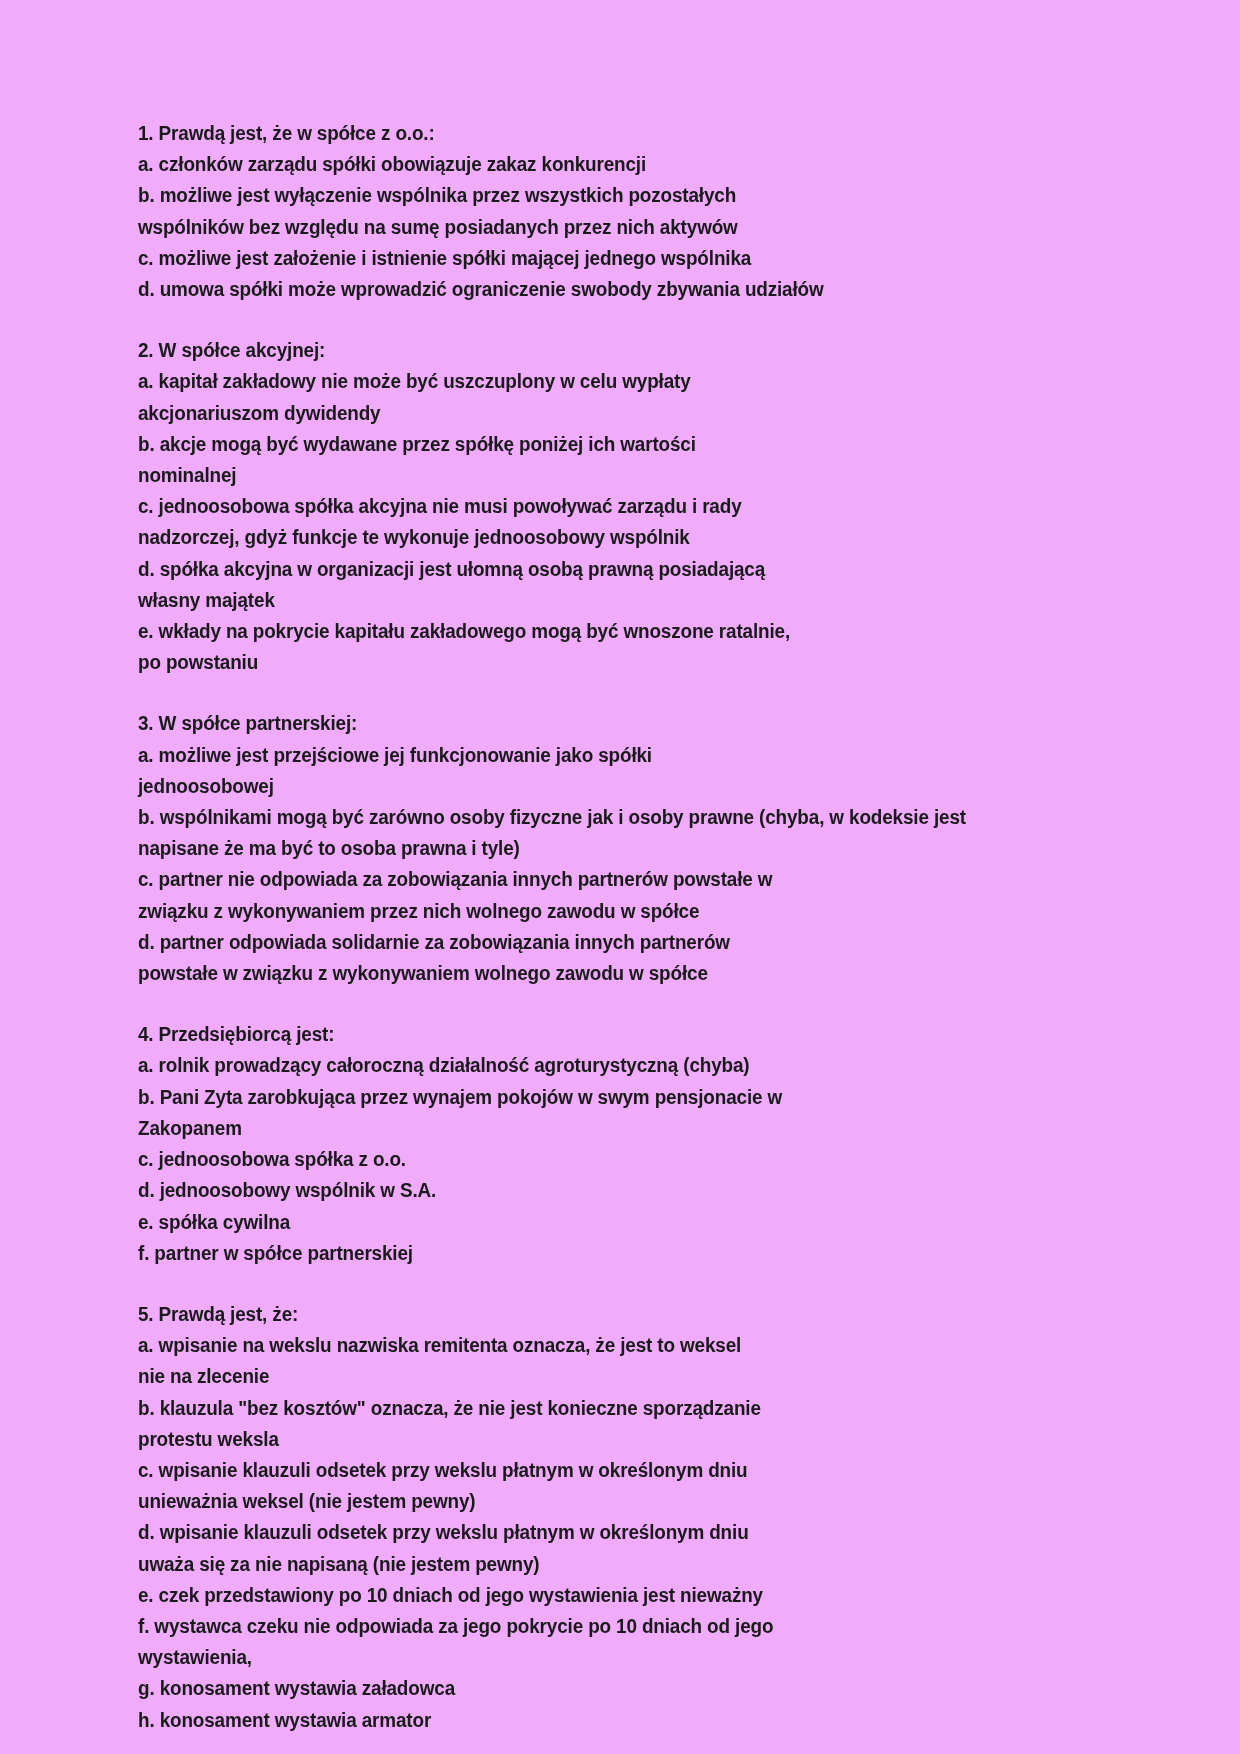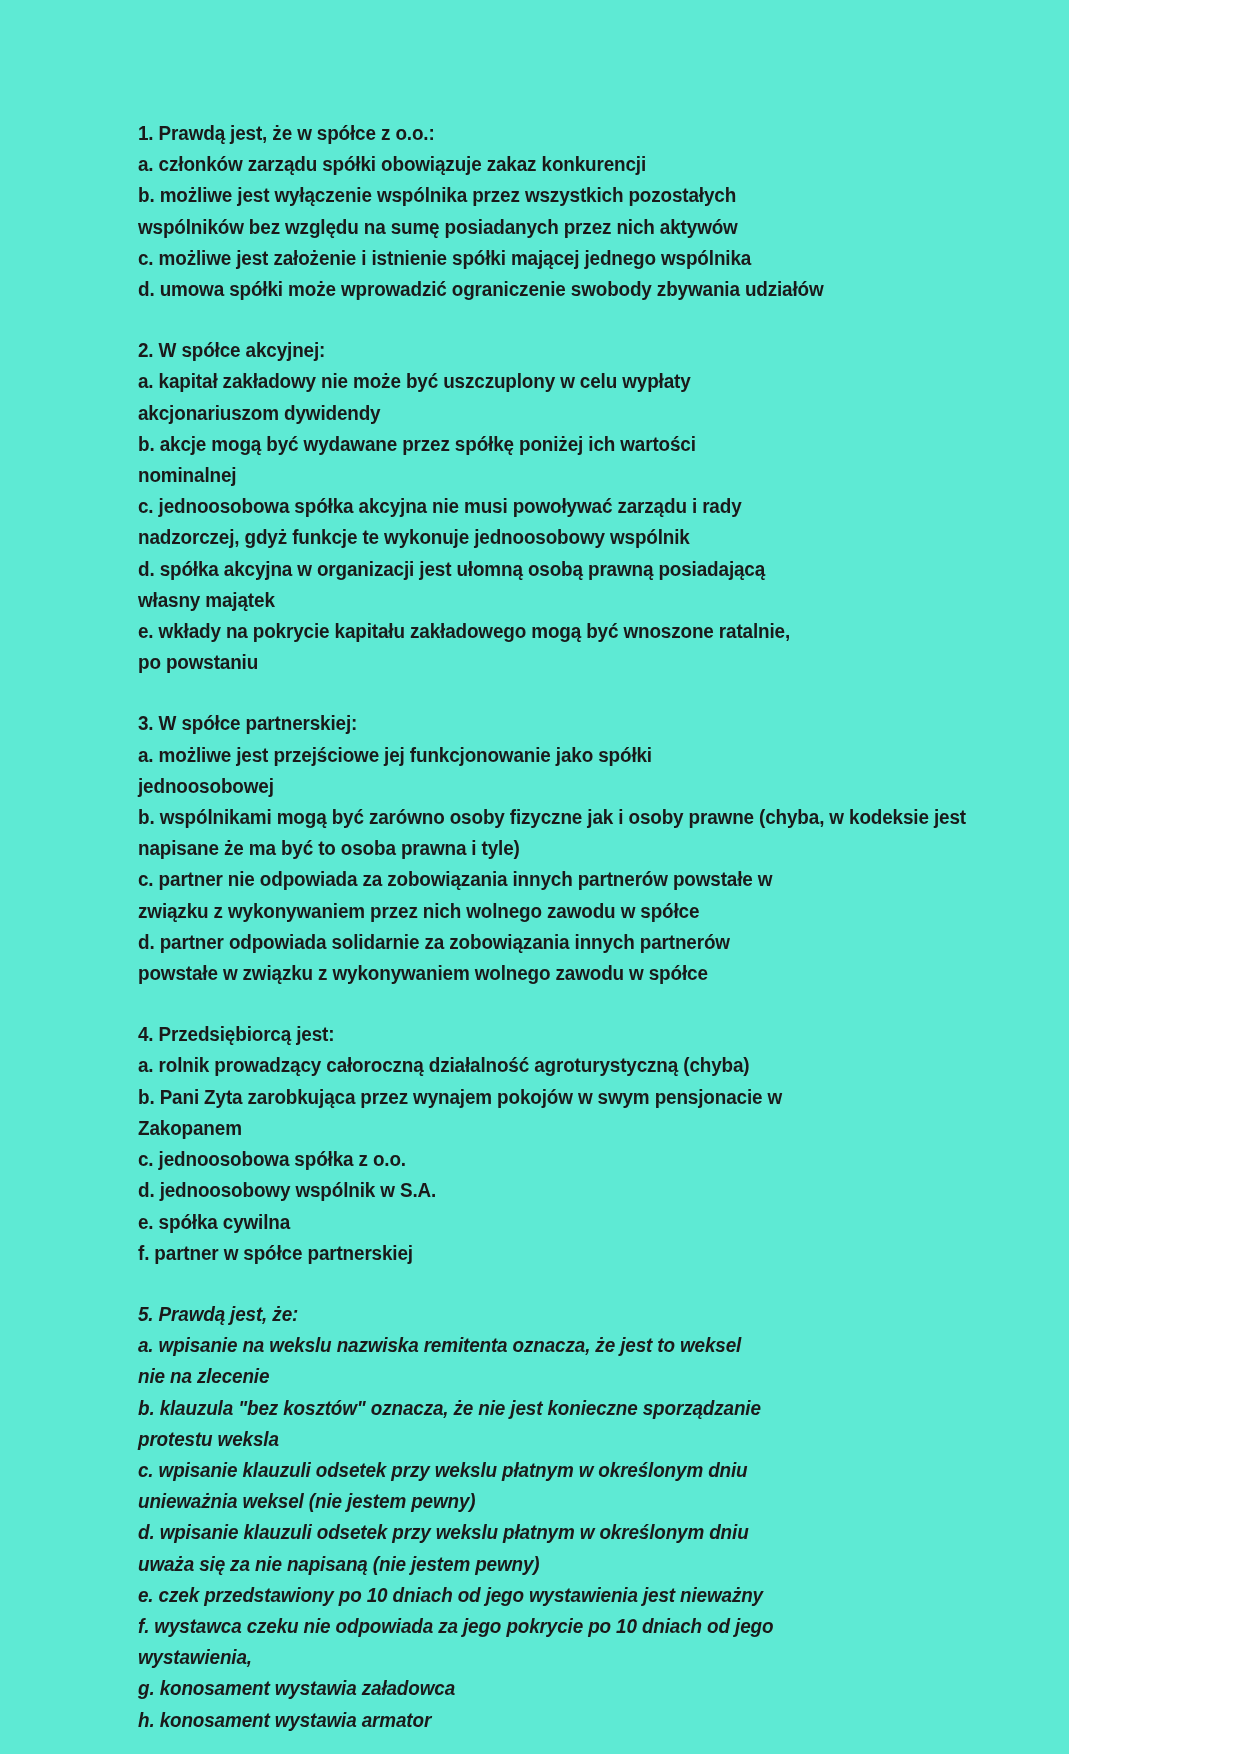--- a/index.html
+++ b/index.html
@@ -3,38 +3,37 @@
 <meta charset="utf-8">
 <title>Dokument</title>
 <style>
   html, body {
     margin: 0;
     padding: 0;
     background: #ffffff;
   }
   .page {
     position: relative;
-    width: 1069px;
+    width: 1240px;
     height: 1754px;
-    background: #5eead4;
+    background: #f0abfc;
     overflow: hidden;
     box-sizing: border-box;
   }
   .doc-body {
     position: absolute;
     left: 138px;
     top: 118px;
     width: 1010px;
   }
   .question-block {
     margin: 0 0 30px 0;
   }
   .question-block:last-child {
     margin-bottom: 11px;
-    font-style: italic;
   }
   .text-line {
     font-family: "Liberation Sans", "DejaVu Sans", sans-serif;
     font-size: 19.5px;
     line-height: 31.2px;
     color: #1a1a1a;
     letter-spacing: -0.15px;
     white-space: pre;
     font-weight: 600;
     -webkit-font-smoothing: none;

